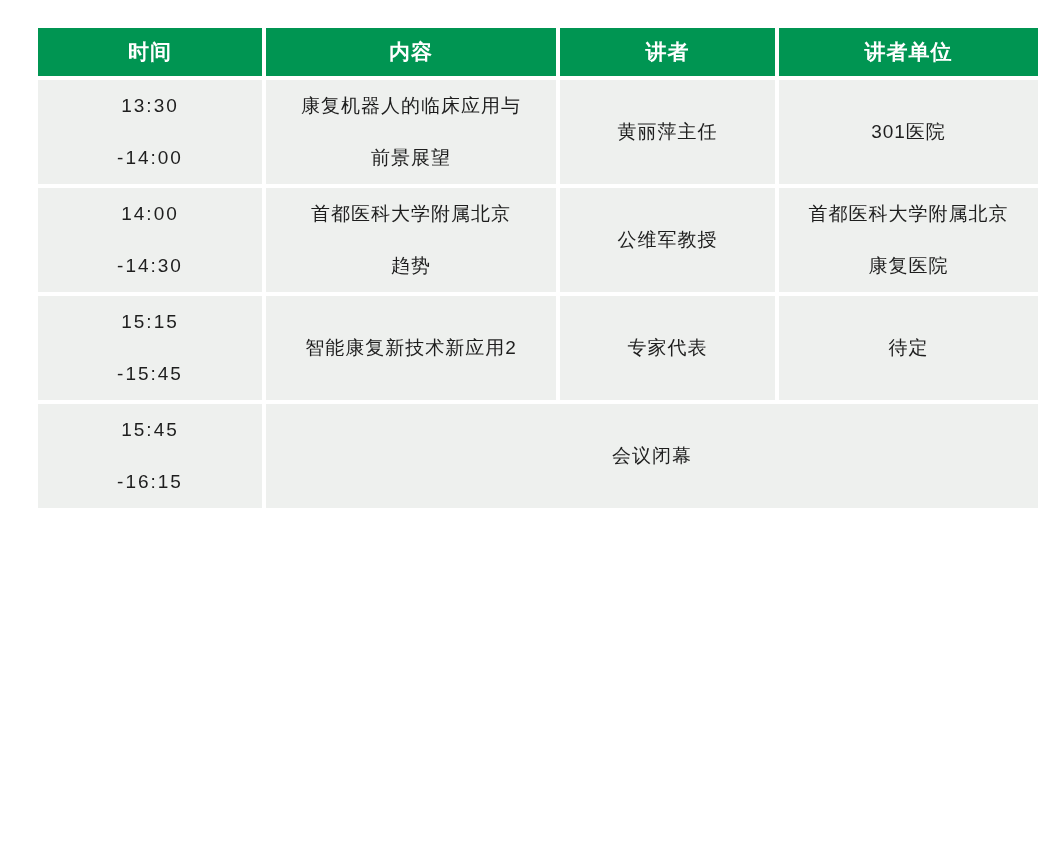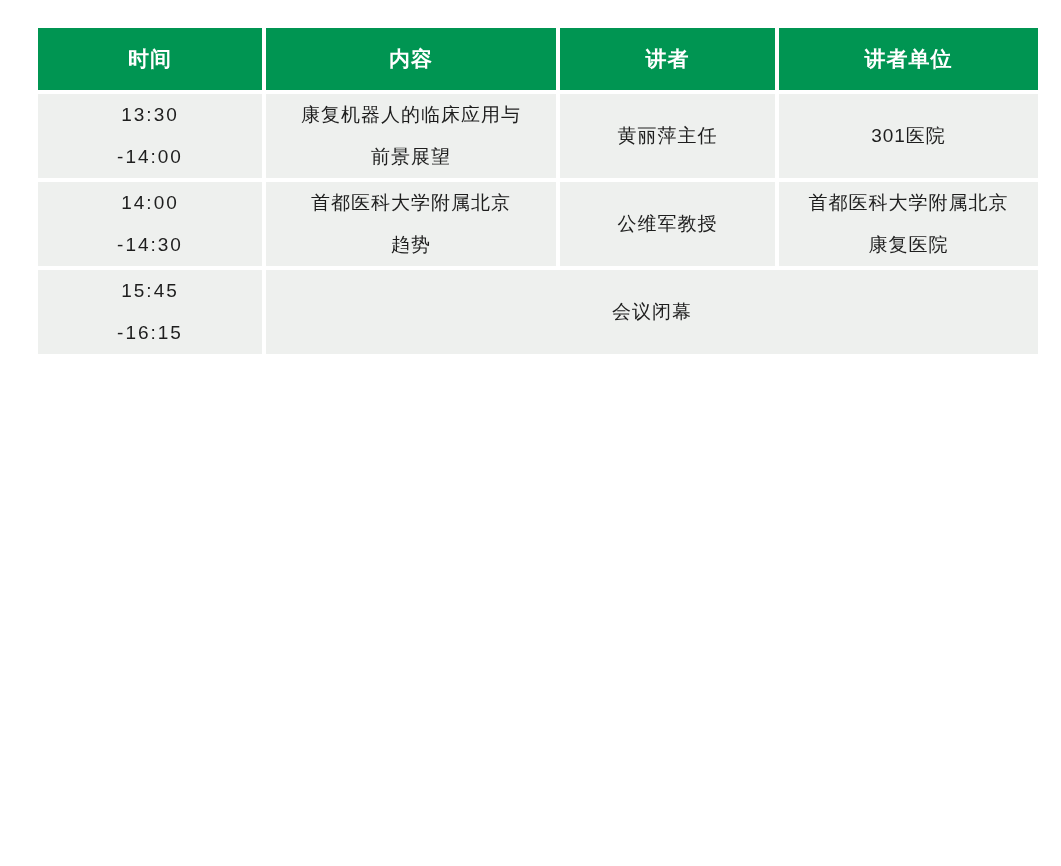--- a/index.html
+++ b/index.html
@@ -25,36 +25,36 @@
     table-layout: fixed;
     background: var(--page-bg);
   }
   col.c-time    { width: 224px; }
   col.c-content { width: 290px; }
   col.c-speaker { width: 215px; }
   col.c-org     { width: 259px; }
   th {
     background: var(--header-bg);
     color: var(--header-text);
-    height: 62px;
+    height: 48px;
     font-size: 21px;
     font-weight: bold;
     letter-spacing: 1px;
     text-align: center;
     vertical-align: middle;
   }
   td {
     background: var(--cell-bg);
     color: var(--body-text);
     height: 84px;
     font-size: 19px;
     text-align: center;
     vertical-align: middle;
     white-space: pre-line;
-    line-height: 42px;
+    line-height: 52px;
     letter-spacing: 1px;
   }
   td.time {
     letter-spacing: 2px;
     font-size: 19px;
   }
 </style>
 </head>
 <body>
 
@@ -85,18 +85,25 @@
     <tr>
       <td class="time">14:00
 -14:30</td>
       <td>首都医科大学附属北京
 趋势</td>
       <td>公维军教授</td>
       <td>首都医科大学附属北京
 康复医院</td>
     </tr>
     <tr>
+      <td class="time">15:15
+-15:45</td>
+      <td>智能康复新技术新应用2</td>
+      <td>专家代表</td>
+      <td>待定</td>
+    </tr>
+    <tr>
       <td class="time">15:45
 -16:15</td>
       <td colspan="3">会议闭幕</td>
     </tr>
   </tbody>
 </table>
 
 </body></html>

